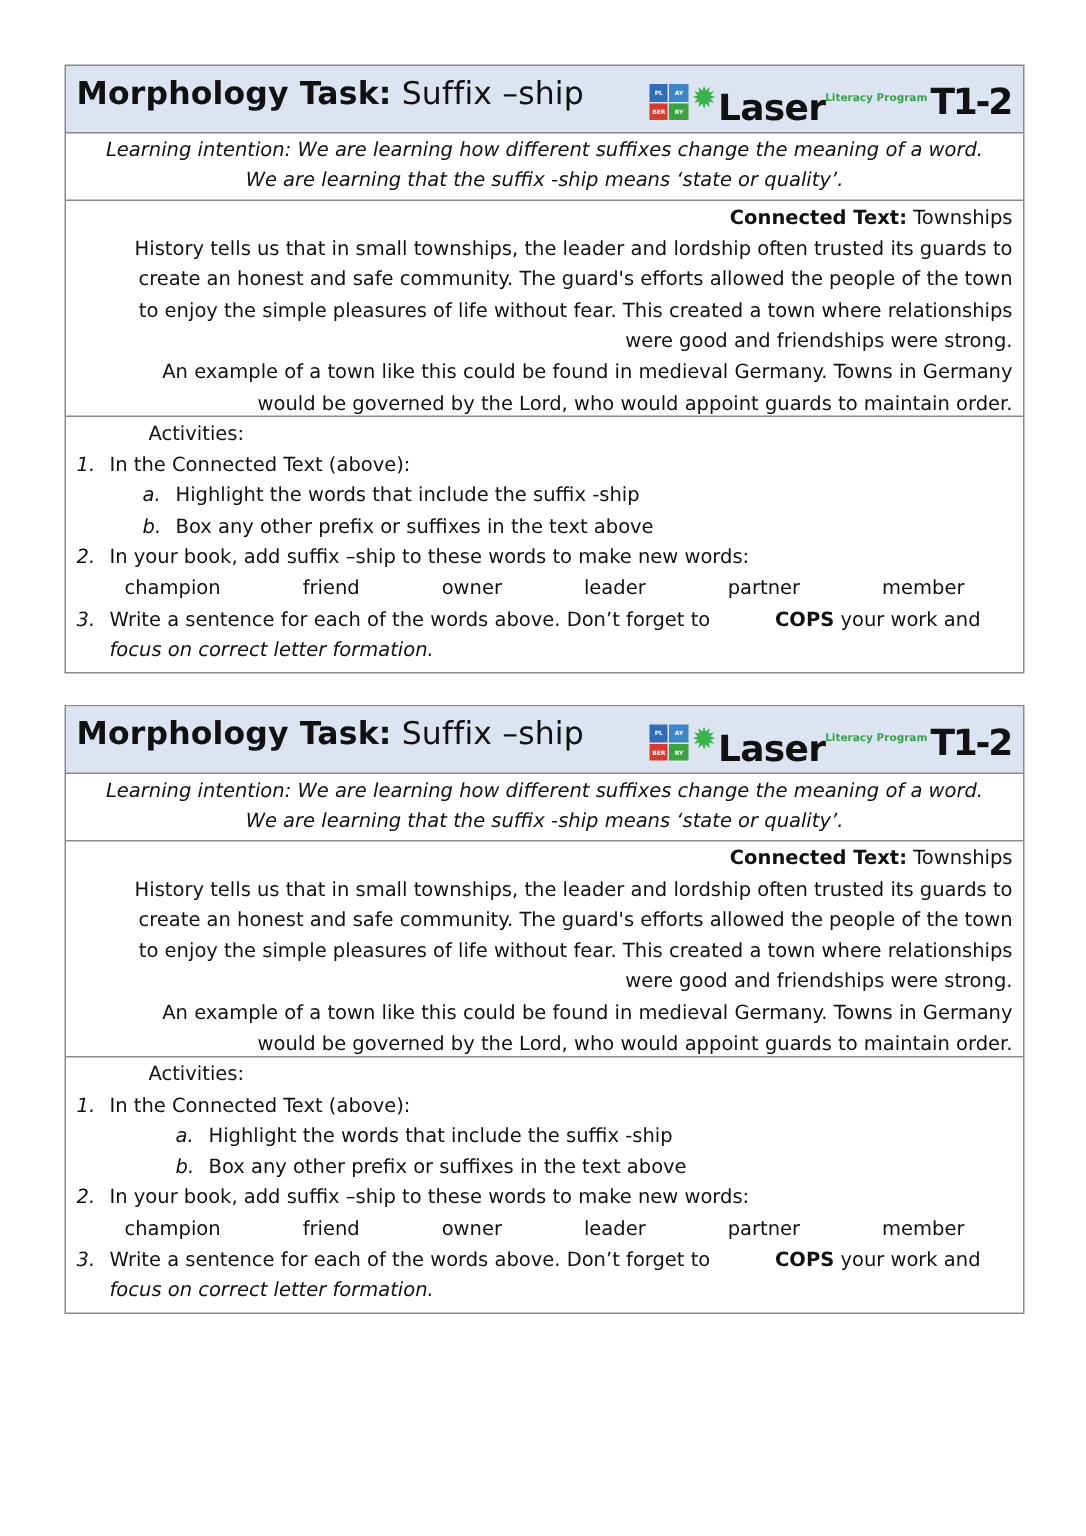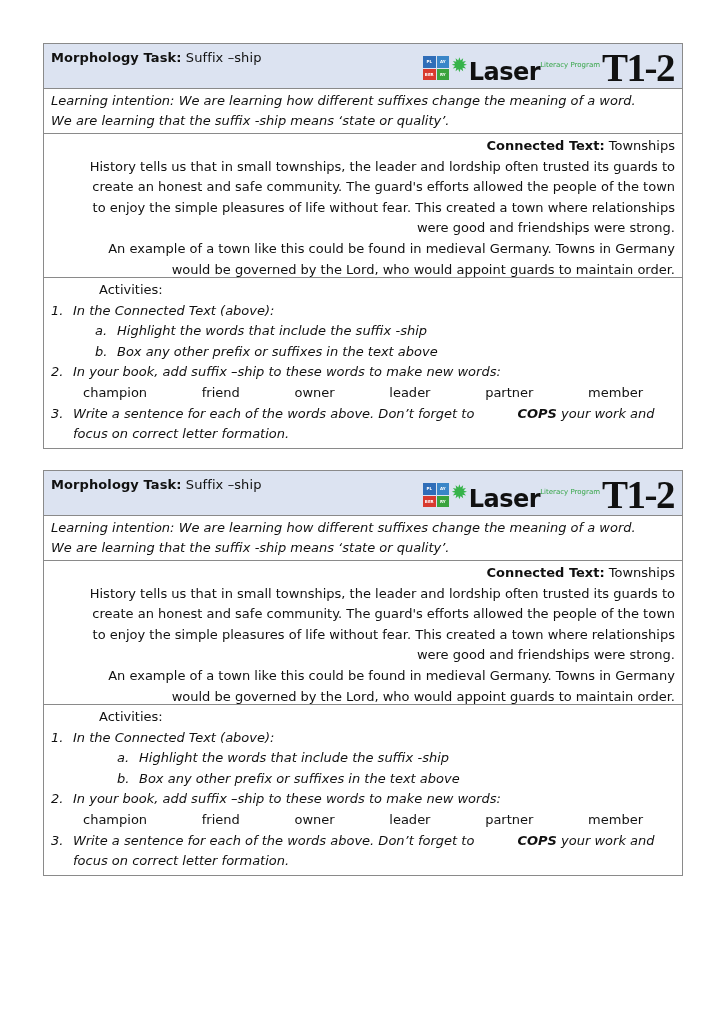--- a/index.html
+++ b/index.html
@@ -4,37 +4,37 @@
 <style>
   html, body { margin: 0; padding: 0; background: #ffffff; }
   body { width: 724px; height: 1024px; position: relative; overflow: hidden;
          font-family: "DejaVu Sans", sans-serif; color: #111; }
   .card { position: absolute; left: 43px; width: 638px; border: 1px solid #8a8a8a; background: #fff; }
   #card1 { top: 43px; }
   #card2 { top: 470px; }
   .row { border-bottom: 1px solid #8a8a8a; padding: 0 7px; box-sizing: border-box; }
   .row:last-child { border-bottom: none; }
   .header { height: 45px; background: #dce3f1; position: relative; }
-  .title { position: absolute; left: 7px; top: 6px; font-size: 13px; letter-spacing: 0.1px; }
+  .title { position: absolute; left: 7px; top: 6px; font-size: 21px; letter-spacing: 0.1px; }
   .title b { font-weight: bold; }
   .logo { position: absolute; right: 8px; top: 7px; height: 32px; display: flex; align-items: flex-end; }
   .puzzle { width: 26px; height: 24px; display: grid; grid-template-columns: 1fr 1fr; grid-template-rows: 1fr 1fr; gap: 1px; margin-right: 2px; margin-bottom: 3px; }
   .puzzle span { font-size: 4px; color: #fff; font-weight: bold; display: flex; align-items: center; justify-content: center; }
   .pz1 { background: #2f6db8; } .pz2 { background: #3a86c8; } .pz3 { background: #d83a2e; } .pz4 { background: #3aa33d; }
   .burst { color: #36b34a; font-size: 20px; line-height: 20px; margin-bottom: 8px; margin-right: 1px; }
   .laser-wrap { display: flex; align-items: flex-start; margin-right: 2px; }
   .laser { font-size: 24px; font-weight: bold; color: #111; line-height: 22px; letter-spacing: -0.5px; }
-  .lit { font-size: 7px; color: #36a548; font-weight: normal; line-height: 8px; margin-bottom: 2px; }
-  .level { font-size: 39px; font-weight: bold; line-height: 30px; letter-spacing: -1.5px; font-family: Liberation Serif, serif; }
-  .intent { height: 45px; padding-top: 2px; font-style: italic; font-size: 13px; line-height: 20px; }
+  .lit { font-size: 7px; color: #36a548; font-weight: bold; line-height: 8px; margin-bottom: 2px; }
+  .level { font-size: 24px; font-weight: bold; line-height: 30px; letter-spacing: -1.5px; }
+  .intent { height: 45px; padding-top: 2px; font-style: italic; font-size: 13px; line-height: 20px; text-align: center; }
   .connected { height: 144px; padding-top: 2px; font-size: 13px; line-height: 20.6px; text-align: right; }
   .connected .label b { font-weight: bold; }
   .activities { padding-top: 2px; padding-bottom: 3px; font-size: 13px; line-height: 20.6px; }
   .activities .head { font-weight: normal; font-style: normal; margin-left: 48px; }
-  .it { font-style: italic; }
+  .it { }
   .li { display: flex; }
   .num { width: 22px; flex: none; font-style: italic; }
   .sub { display: flex; }
   #card1 .sub { padding-left: 44px; }
   #card2 .sub { padding-left: 66px; }
   .subl { width: 22px; flex: none; font-style: italic; }
   .words { display: flex; justify-content: space-between; padding-left: 32px; padding-right: 32px; }
   .cont { padding-left: 22px; font-style: italic; }
   .bold { font-weight: bold; margin-left: 39px; }
 </style>

